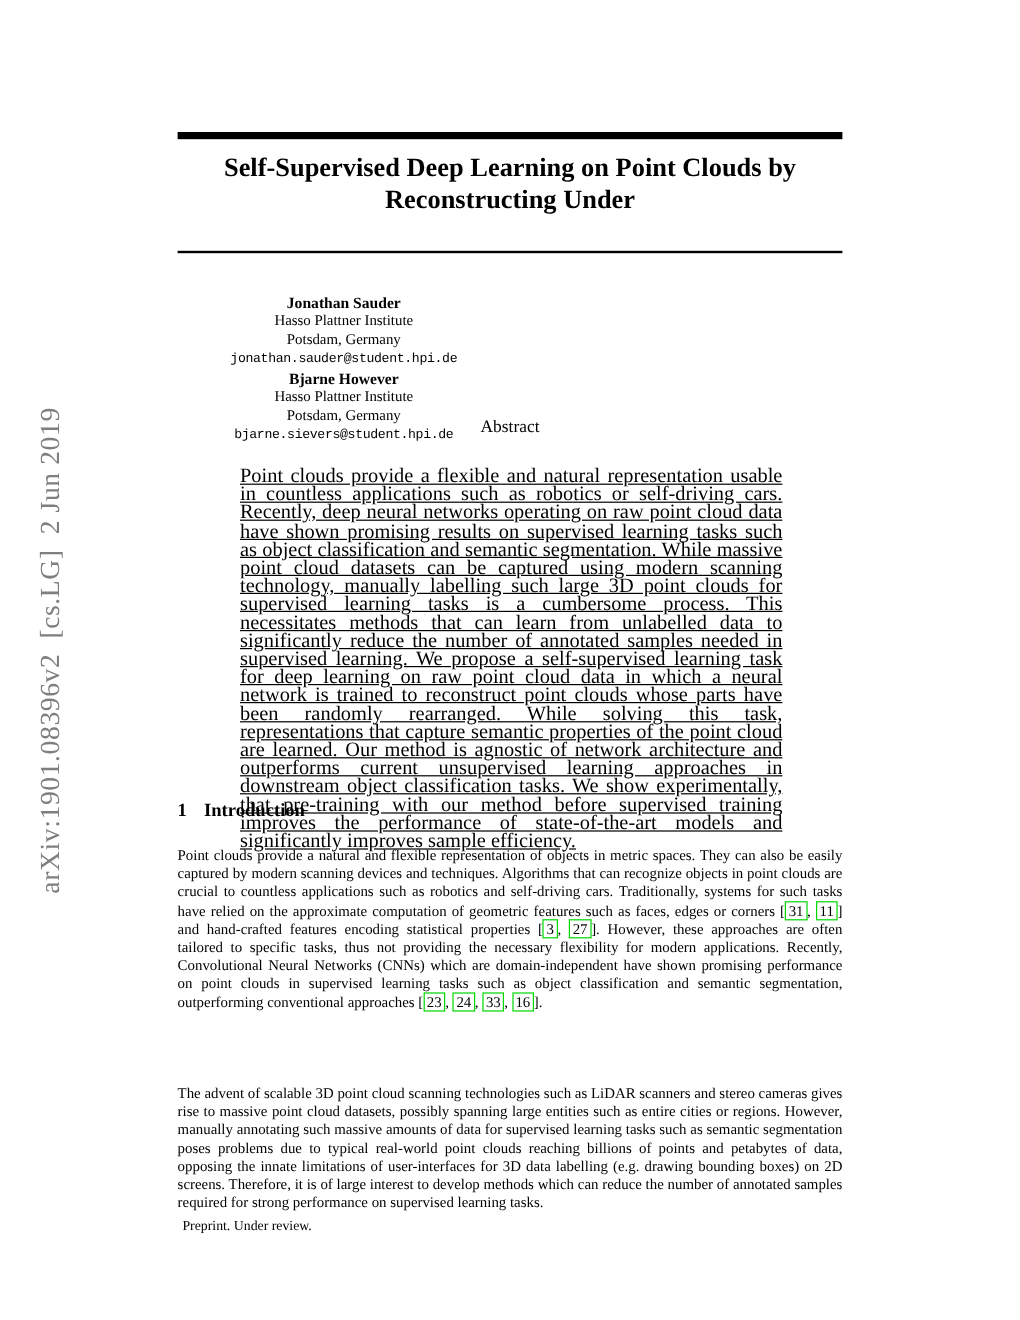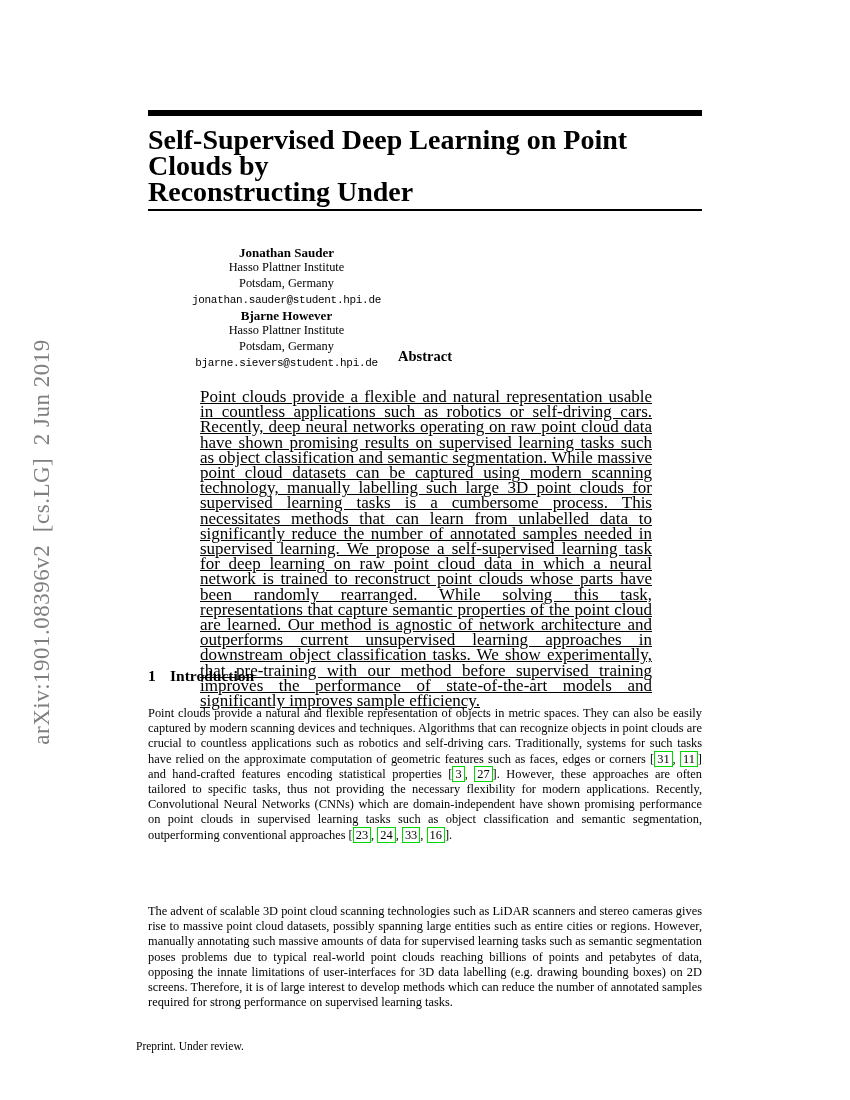--- a/index.html
+++ b/index.html
@@ -45,21 +45,22 @@
     width: 554px;
     height: 1.5px;
     background: #000000;
   }
   .title {
     position: absolute;
     left: 148px;
     top: 127px;
     width: 554px;
     margin: 0;
-    font-size: 28px;
+    text-align: center;
+    font-size: 22px;
     line-height: 26px;
     font-weight: bold;
   }
   .authors {
     position: absolute;
     left: 148px;
     top: 245px;
     width: 554px;
     display: flex;
     flex-direction: column;
@@ -79,21 +80,21 @@
     font-size: 11px;
     margin-top: 2px;
     letter-spacing: -0.3px;
   }
   .abstract-heading {
     position: absolute;
     left: 148px;
     top: 348px;
     width: 554px;
     text-align: center;
-    font-weight: bold;
+    font-weight: normal;
     font-size: 14.5px;
   }
   .abstract-body {
     position: absolute;
     left: 200px;
     top: 389px;
     width: 452px;
     font-size: 17px;
     line-height: 15.2px;
     text-align: justify;
@@ -122,25 +123,24 @@
   }
   .para1 { top: 706px; }
   .para2 { top: 904px; }
   .cite {
     border: 1px solid #00d800;
     padding: 0 2px;
     line-height: 1;
   }
   .footer {
     position: absolute;
-    left: 136px;
+    left: 152px;
     top: 1016px;
     width: 554px;
     font-size: 11.5px;
-    margin-top: 24px;
   }
 </style>
 </head>
 <body>
 
 <div class="page">
 
   <div class="arxiv-sidebar">arXiv:1901.08396v2  [cs.LG]  2 Jun 2019</div>
 
   <div class="rule-thick"></div>

